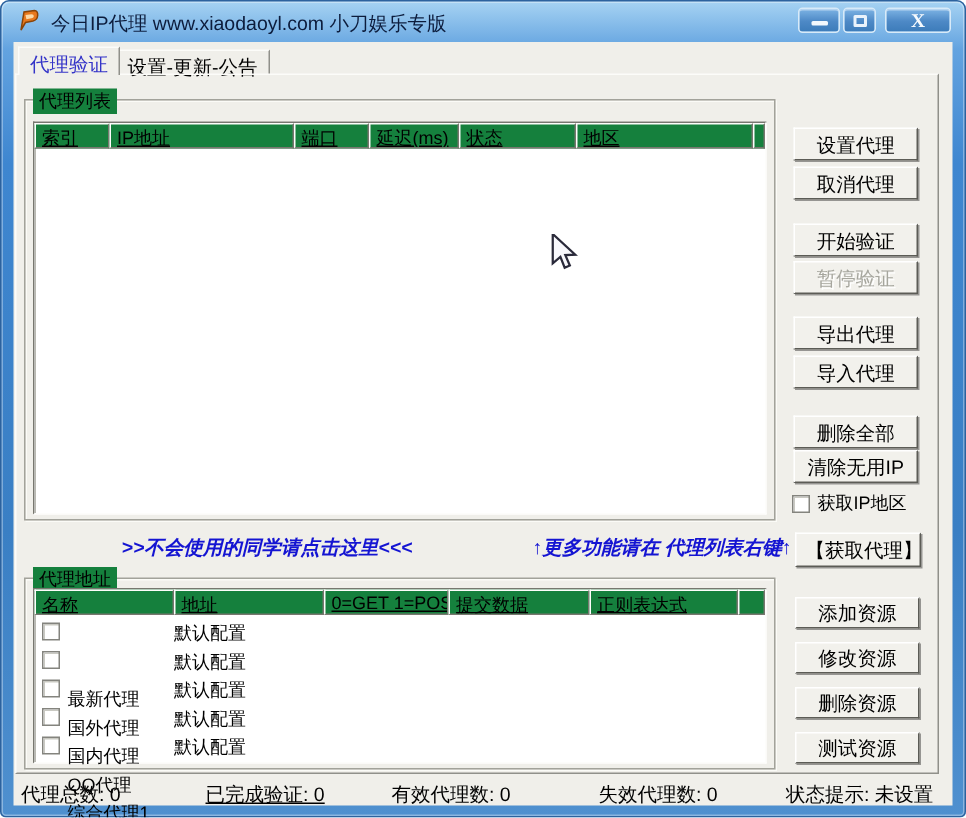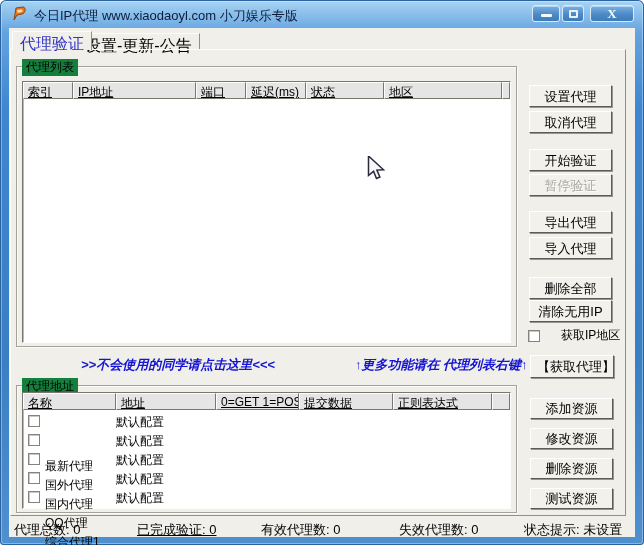--- a/index.html
+++ b/index.html
@@ -22,53 +22,53 @@
     display:flex; align-items:center; justify-content:center; cursor:default; }
   .cap-min { left:532px; width:28px; }
   .cap-max { left:562px; width:22px; }
   .cap-close { left:590px; width:44px; }
   .glyph-min { display:block; width:11px; height:3px; background:#f3f8fd; border-radius:1px; margin-top:4px; }
   .glyph-max { display:block; width:9px; height:8px; border:2px solid #e9f2fb; border-radius:1px; }
   .glyph-close { font-family:"Liberation Serif","DejaVu Serif",serif; font-weight:bold; font-size:13px; color:#f6fafe; line-height:1; }
   
   .client { position:absolute; left:9px; top:28px; width:626px; height:509px; background:#f0efea; }
   
-  .tab { position:absolute; font-size:16px; padding:2px 7px 0 7px; background:#f0efea;
+  .tab { position:absolute; font-size:13px; padding:2px 7px 0 7px; background:#f0efea;
     border:1px solid #90908a; border-bottom:none; border-top-color:#fcfcf9; border-left-color:#fcfcf9; cursor:default; white-space:nowrap; }
   .tab-active { left:3px; top:3px; height:19px; z-index:3; color:#3434c8; }
   .tab-idle { left:68px; top:5px; height:17px; z-index:1; color:#000; }
   .tabpage { position:absolute; left:1px; top:21px; width:616px; height:467px; z-index:1;
     border:1px solid; border-color:#fcfcf9 #90908a #90908a #fcfcf9; }
   
   .groupbox { position:absolute; border:1px solid #a2a29a; z-index:2;
     box-shadow:1px 1px 0 #fbfbf7, inset 1px 1px 0 #fbfbf7; }
   .group-label { position:absolute; z-index:3; font-size:12px; background:#15803d; padding:0 4px; white-space:nowrap; }
   
   .listview { position:absolute; z-index:3; background:#ffffff;
     border:1px solid; border-color:#77776f #fdfdfb #fdfdfb #77776f;
     box-shadow:inset 1px 1px 0 #b9b9b2; display:flex; flex-direction:column; }
   .lv-header { display:flex; flex-direction:row; height:17px; flex:0 0 17px; }
-  .hcell { height:17px; background:#e5e5e5; font-size:12px; color:#000; text-decoration:underline;
+  .hcell { height:17px; background:#15803d; font-size:12px; color:#000; text-decoration:underline;
     padding:1px 0 0 4px; overflow:hidden; white-space:nowrap;
     border:1px solid; border-color:#fdfdfb #77776f #77776f #fdfdfb; cursor:default; }
   .hfill { flex:1; }
   .lv-body { flex:1; position:relative; }
   .lrow { position:relative; height:19px; }
   .lrow .cb { position:absolute; left:5px; top:3px; }
   .lrow .rname { position:absolute; left:22px; top:2px; font-size:12px; white-space:nowrap;margin-top:44px; }
   .lrow .rcfg { position:absolute; left:93px; top:2px; font-size:12px; white-space:nowrap; }
   
   .btn { position:absolute; z-index:3; width:83px; height:22px; background:#f2f1ec; font-size:13px; color:#000;
     font-family:"Liberation Sans","DejaVu Sans",sans-serif;
     border:1px solid; border-color:#ffffff #5c5c56 #5c5c56 #ffffff;
     box-shadow:1px 1px 0 rgba(40,40,40,.45); text-align:center; line-height:19px; cursor:default; white-space:nowrap; }
   .btn.disabled { color:#a6a69e; text-shadow:1px 1px 0 #ffffff; }
   .cb { display:inline-block; width:12px; height:12px; background:#ffffff;
     border:1px solid #84847e; box-shadow:inset 1px 1px 0 #c9c9c2; }
-  .cbrow { position:absolute; z-index:3; display:flex; align-items:center; gap:21px; font-size:12px; white-space:nowrap; }
+  .cbrow { position:absolute; z-index:3; display:flex; align-items:center; gap:5px; font-size:12px; white-space:nowrap; }
   .linktext { position:absolute; z-index:3; font-size:13px; font-weight:bold; color:#1414d2; white-space:nowrap; cursor:pointer;font-style:italic; }
   .status-item { position:absolute; z-index:3; font-size:13px; color:#000; top:493px; white-space:nowrap; }
   
   .cursor { position:absolute; left:367px; top:156px; z-index:20; }
 </style>
 </head>
 <body>
 
 <div class="window">
 

